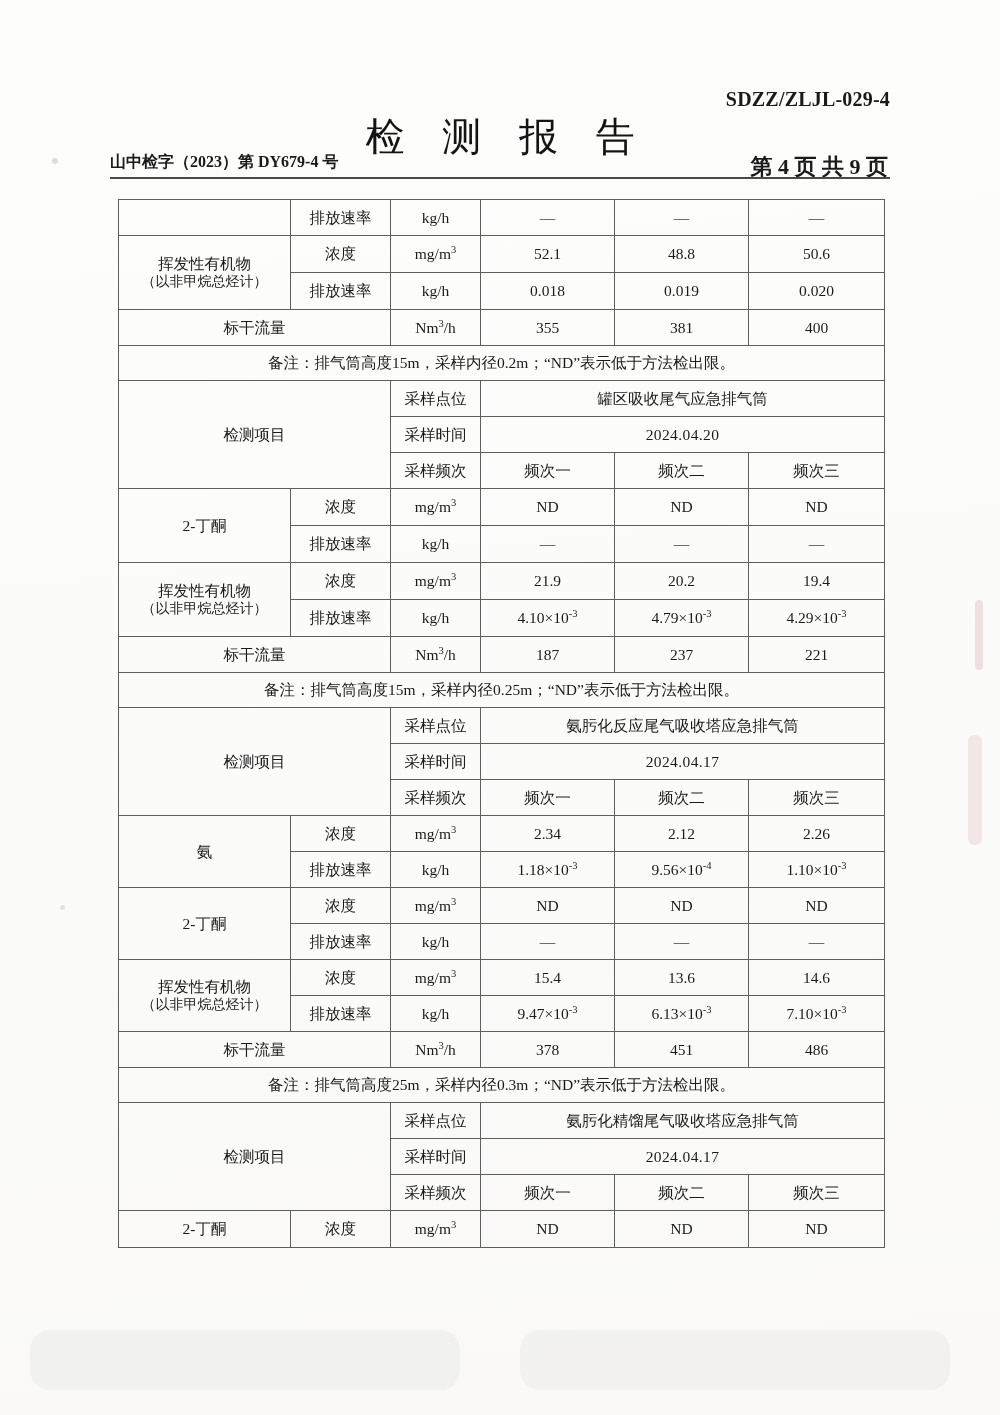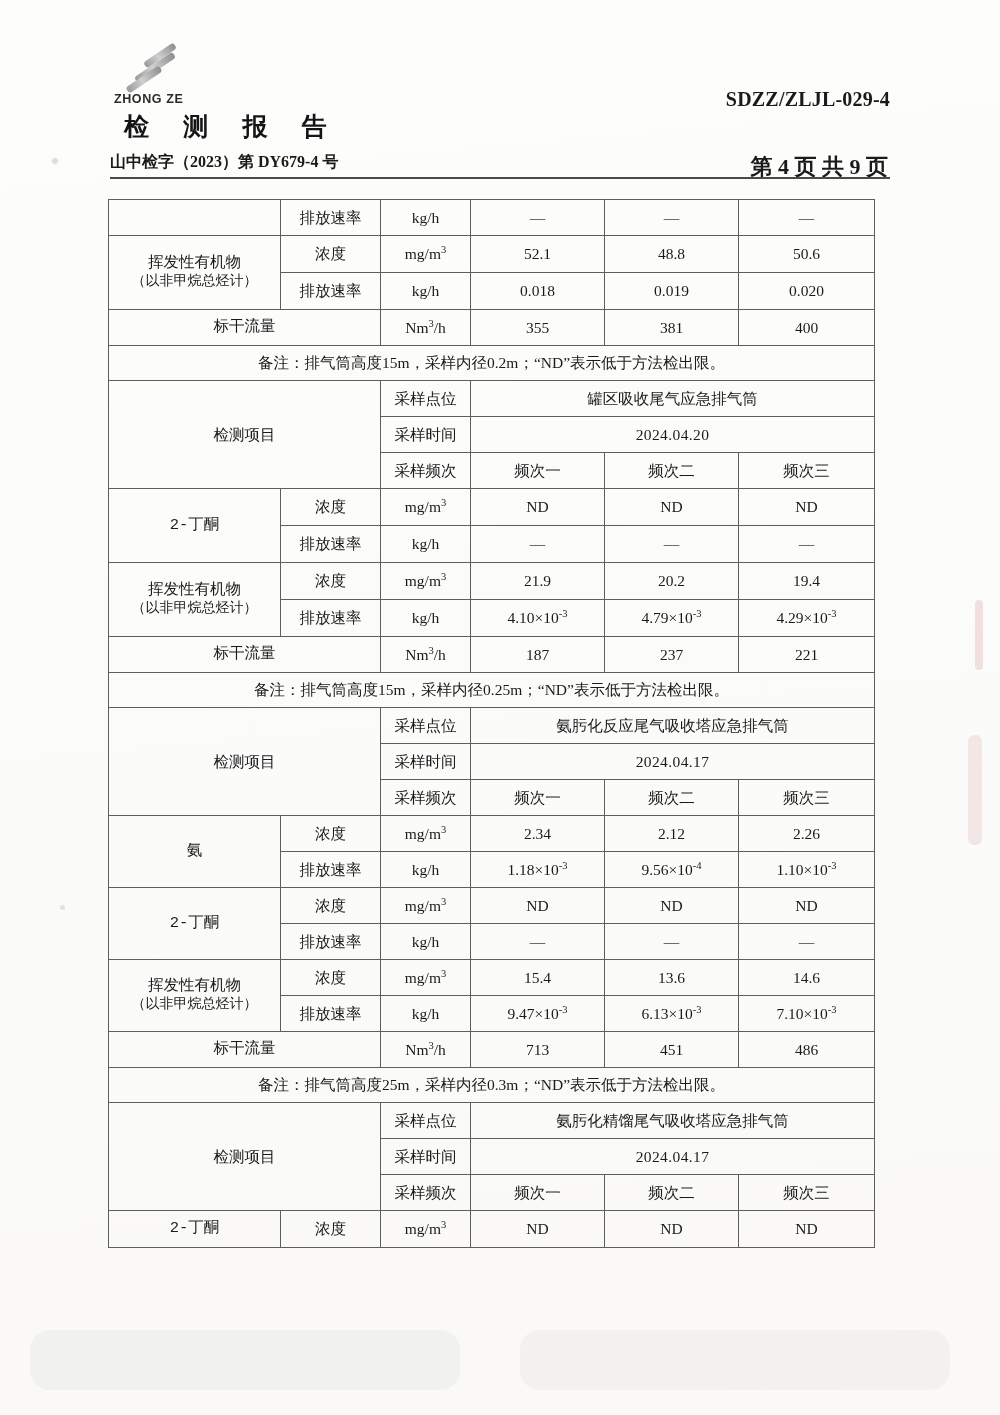--- a/index.html
+++ b/index.html
@@ -69,22 +69,23 @@
     font-weight: bold;
     font-size: 20px;
     letter-spacing: 0.2px;
     white-space: nowrap;
   }
   .report-title {
     position: absolute;
     left: 0;
     right: 0;
     top: 68px;
-    font-size: 25px;
-    font-weight: bold;
+    text-align: center;
+    font-size: 39px;
+    font-weight: normal;
     letter-spacing: 14px;
     padding-left: 14px;
     color: #141414;
   }
   .subline {
     position: absolute;
     left: 0;
     right: 0;
     top: 110px;
     height: 30px;
@@ -109,39 +110,38 @@
     position: absolute;
     left: 110px;
     top: 177px;
     width: 780px;
     height: 2px;
     background: #4a4a4a;
   }
   
   table.report {
     position: absolute;
-    left: 108px;
+    left: 118px;
     top: 199px;
     width: 766px;
     border-collapse: collapse;
     table-layout: fixed;
     padding-left: 16px;
   }
   table.report td {
     border: 1px solid #5e5e5e;
     text-align: center;
     vertical-align: middle;
     font-size: 15.5px;
     padding: 0 2px;
     line-height: 1.25;
     background: transparent;
   }
   td.param {
     font-size: 16px;
-    font-family: Liberation Mono, monospace;
   }
   td.param .sub {
     display: block;
     font-size: 14px;
   }
   td.unit, td.subitem {
     font-size: 15.5px;
   }
   td.val {
     font-size: 15.5px;
@@ -197,28 +197,20 @@
 <div class="page">
 
   <div class="smudge s1"></div>
   <div class="smudge s2"></div>
   <div class="smudge s3"></div>
   <div class="smudge s4"></div>
   <div class="smudge s5"></div>
   <div class="smudge s6"></div>
 
   <div class="header">
-    <div class="logo-wrap">
-      <div class="logo-mark">
-        <span class="logo-bar b1"></span>
-        <span class="logo-bar b2"></span>
-        <span class="logo-bar b3"></span>
-      </div>
-      <div class="logo-text">ZHONG ZE</div>
-    </div>
     <div class="doc-code">SDZZ/ZLJL-029-4</div>
     <div class="report-title">检 测 报 告</div>
     <div class="subline">
       <div class="sub-left">山中检字（2023）第 DY679-4 号</div>
       <div class="sub-right">第 4 页  共 9 页</div>
     </div>
   </div>
   <div class="rule"></div>
 
   <table class="report">
@@ -387,21 +379,21 @@
       <tr class="rowh36">
         <td class="subitem">排放速率</td>
         <td class="unit">kg/h</td>
         <td class="val"><span>9.47×10</span><sup>-3</sup></td>
         <td class="val"><span>6.13×10</span><sup>-3</sup></td>
         <td class="val"><span>7.10×10</span><sup>-3</sup></td>
       </tr>
       <tr class="rowh36">
         <td class="param" colspan="2">标干流量</td>
         <td class="unit"><span>Nm</span><sup>3</sup><span>/h</span></td>
-        <td class="val">713</td>
+        <td class="val">378</td>
         <td class="val">451</td>
         <td class="val">486</td>
       </tr>
       <tr>
         <td class="remark" colspan="6">备注：排气筒高度25m，采样内径0.3m；“ND”表示低于方法检出限。</td>
       </tr>
 
       <tr class="rowh36">
         <td class="hdr-label" rowspan="3" colspan="2">检测项目</td>
         <td class="hdr-key">采样点位</td>

